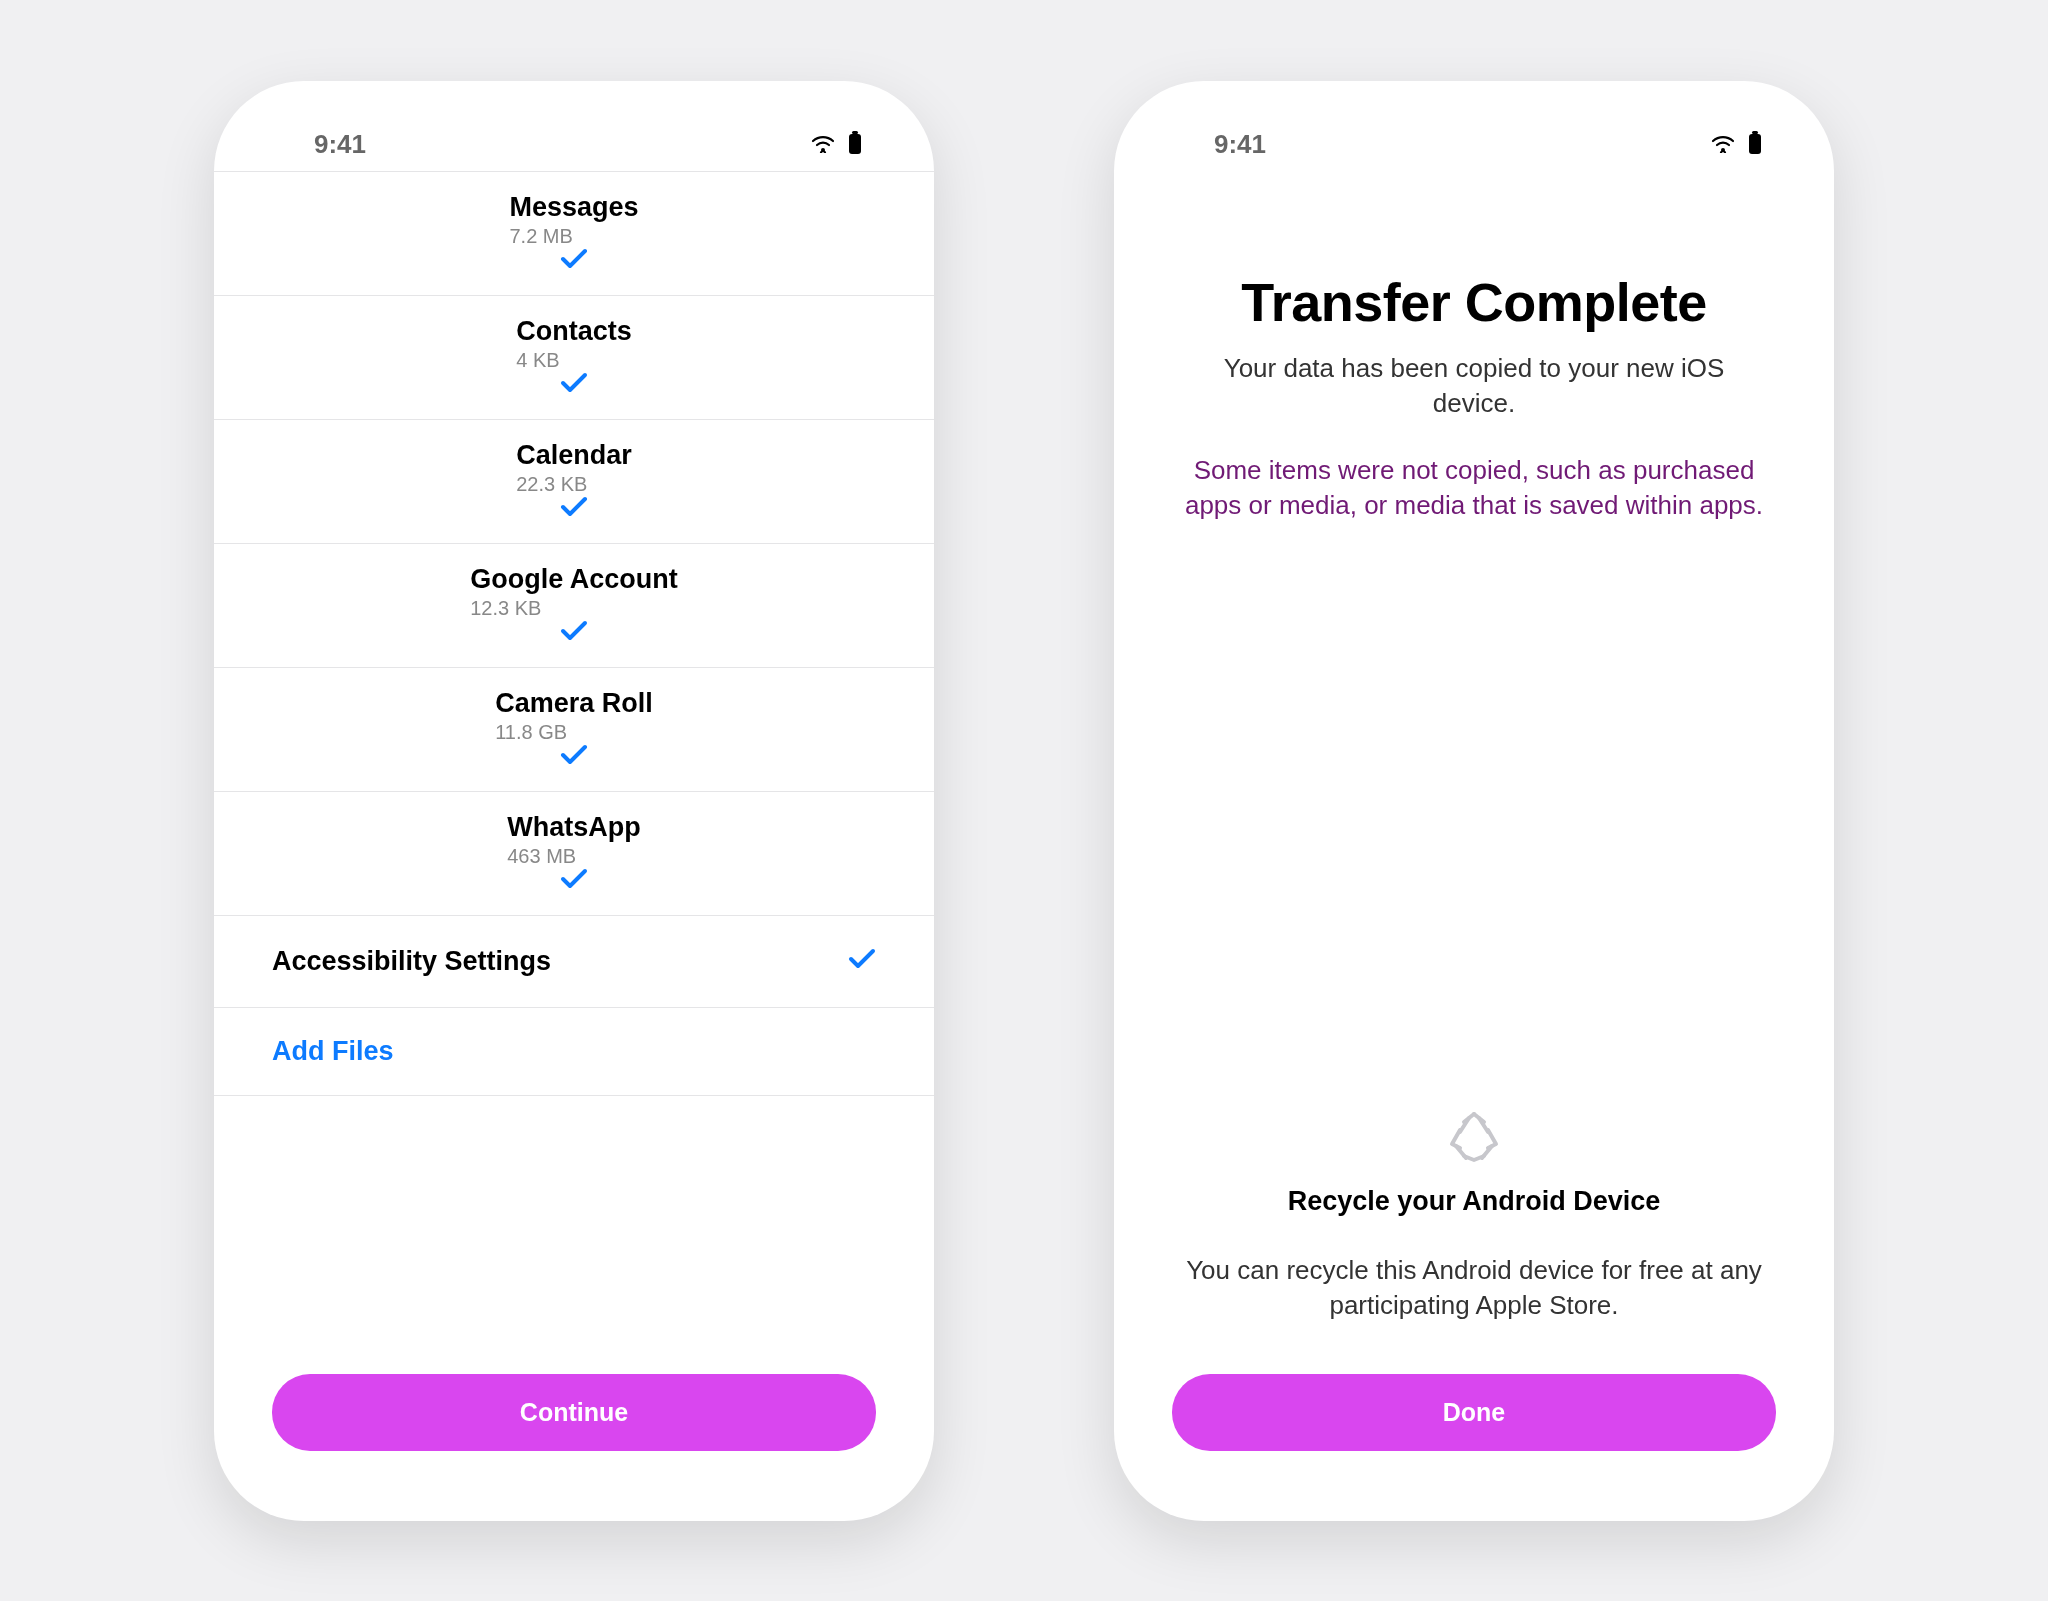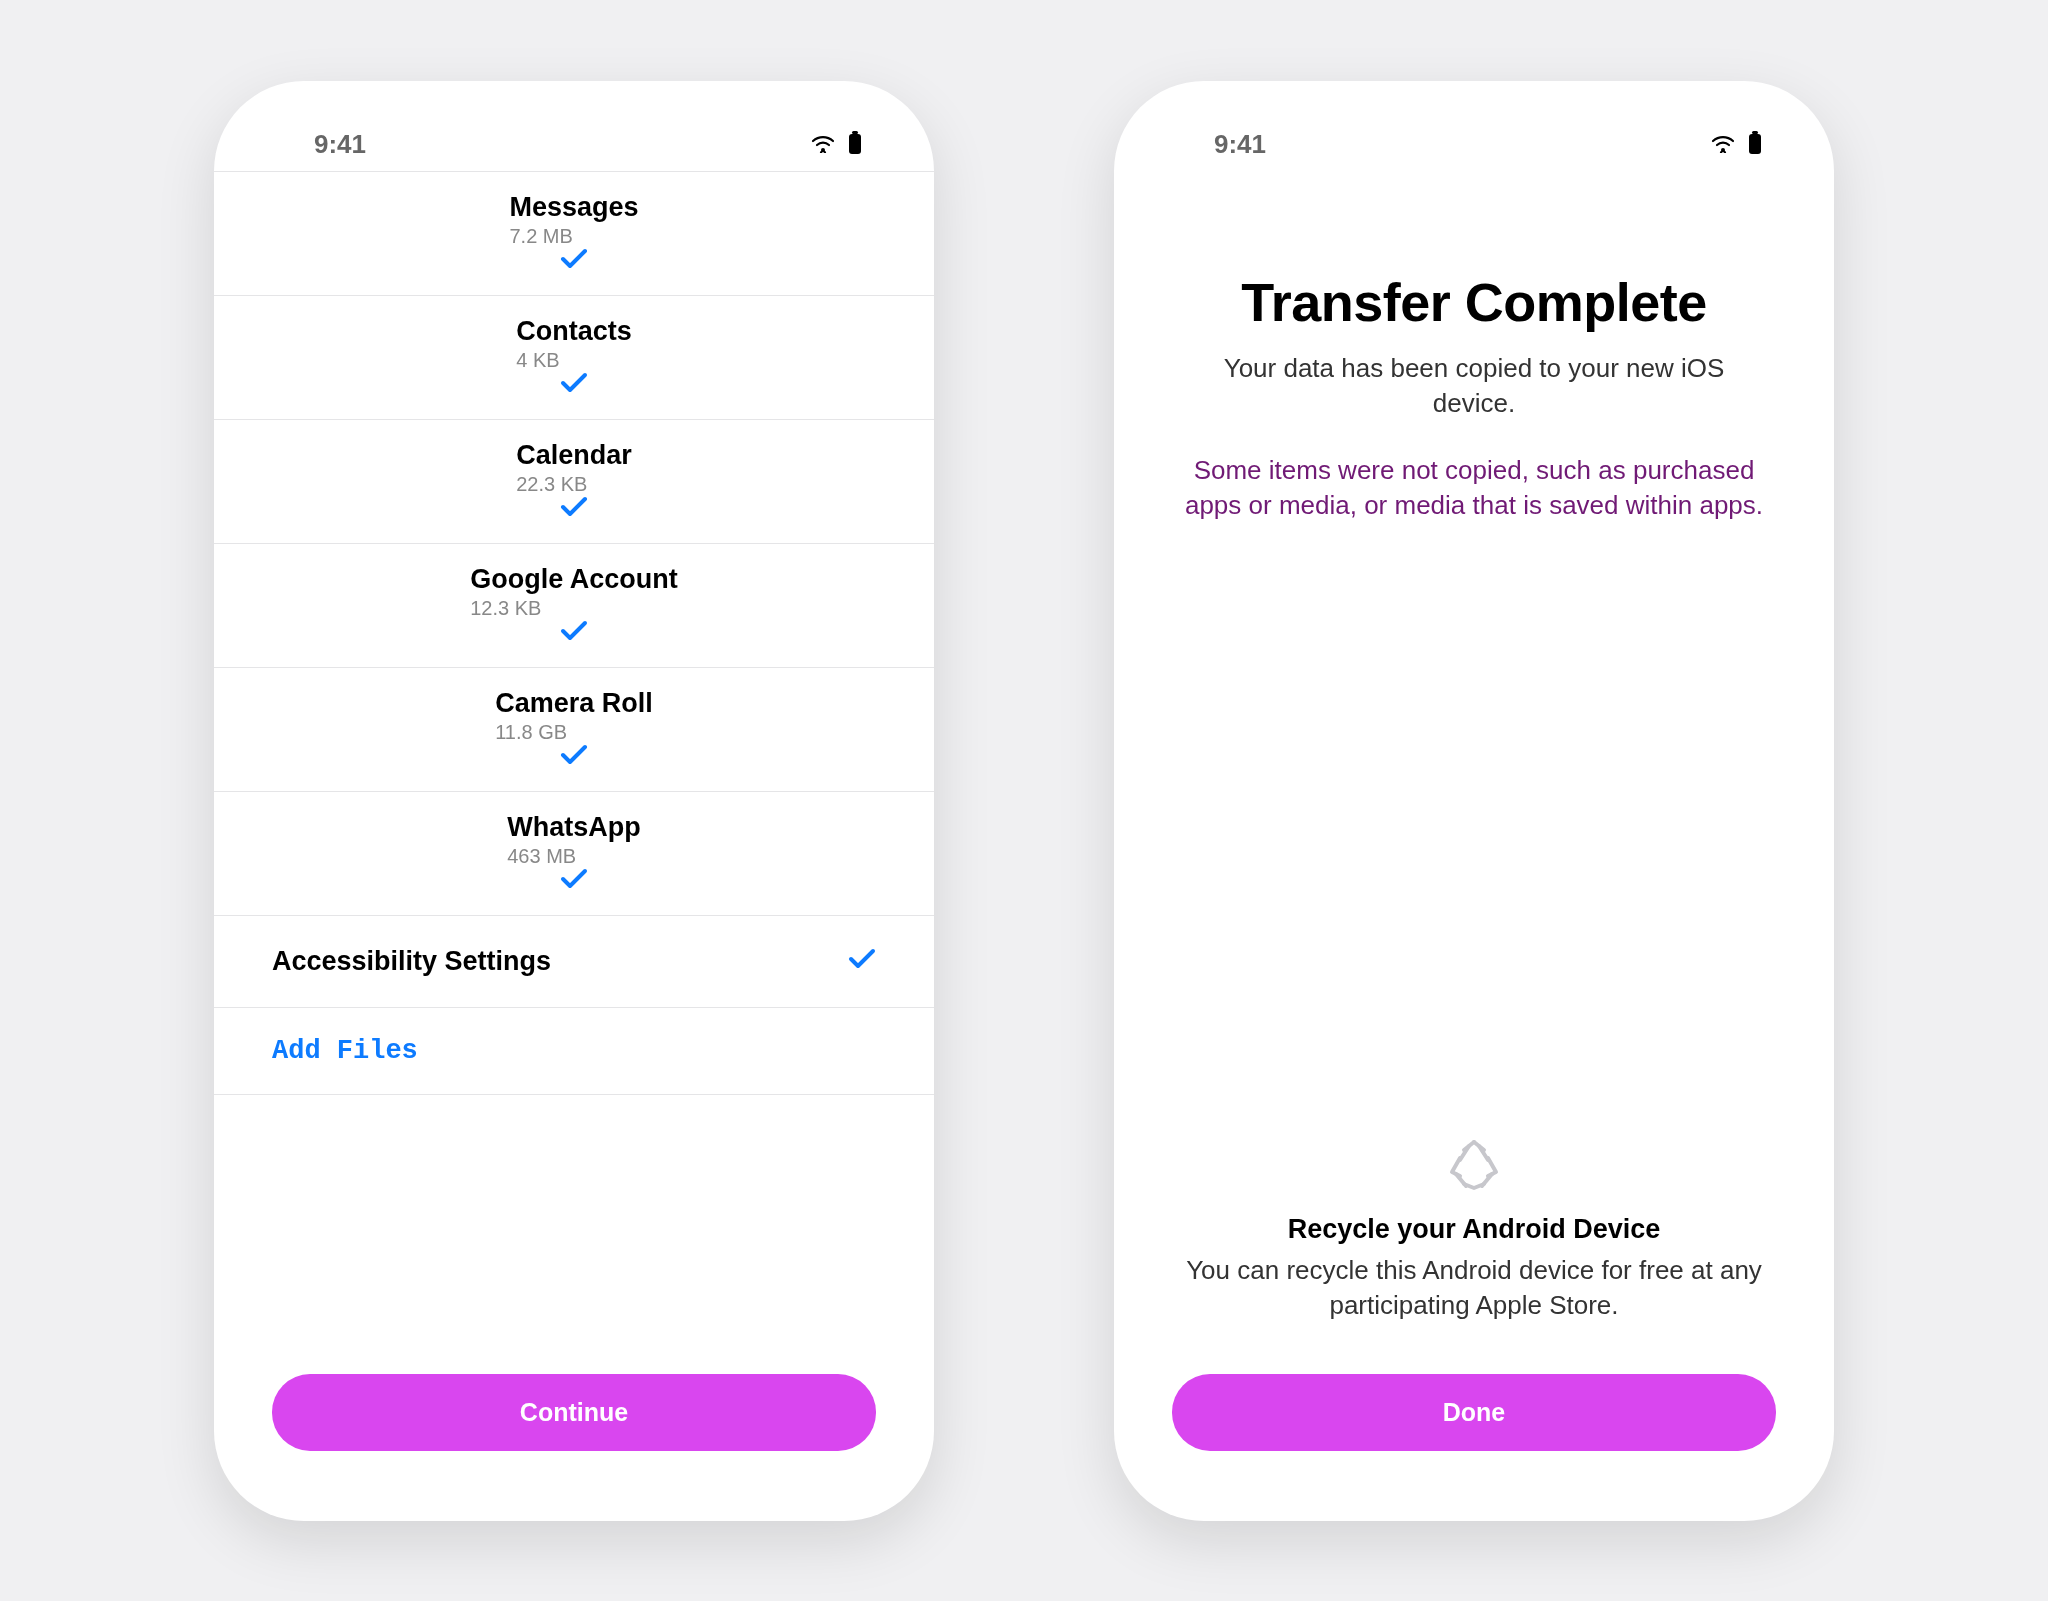--- a/index.html
+++ b/index.html
@@ -111,40 +111,39 @@
       color: #0d7bff;
     }
     .add-files-row {
       padding: 28px 58px;
       border-bottom: 1px solid #e5e5e7;
     }
     .add-files {
       font-size: 27px;
       font-weight: 600;
       color: #0d7bff;
-      font-family: Liberation Mono, monospace;
     }
     .spacer {
       flex: 1;
     }
     .recycle-section {
       text-align: center;
       padding: 0 50px 30px 50px;
     }
     .recycle-icon {
       color: #c7c7cc;
       margin-bottom: 20px;
       display: flex;
       justify-content: center;
     }
     .recycle-title {
       font-size: 27px;
       font-weight: 700;
       color: #000;
-      margin-bottom: 8px;
+      margin-bottom: 36px;
     }
     .recycle-text {
       font-size: 26px;
       color: #333;
       line-height: 1.35;
       padding: 0 10px;
     }
     .button-container {
       padding: 20px 58px 70px 58px;
     }

